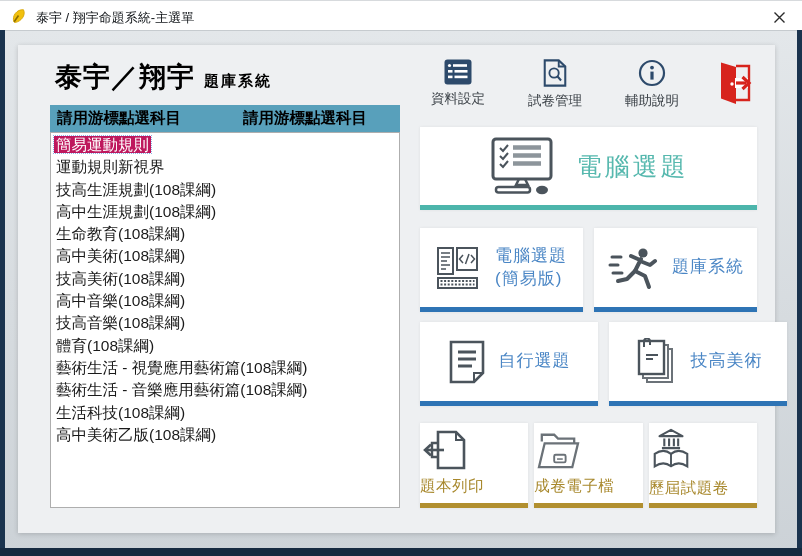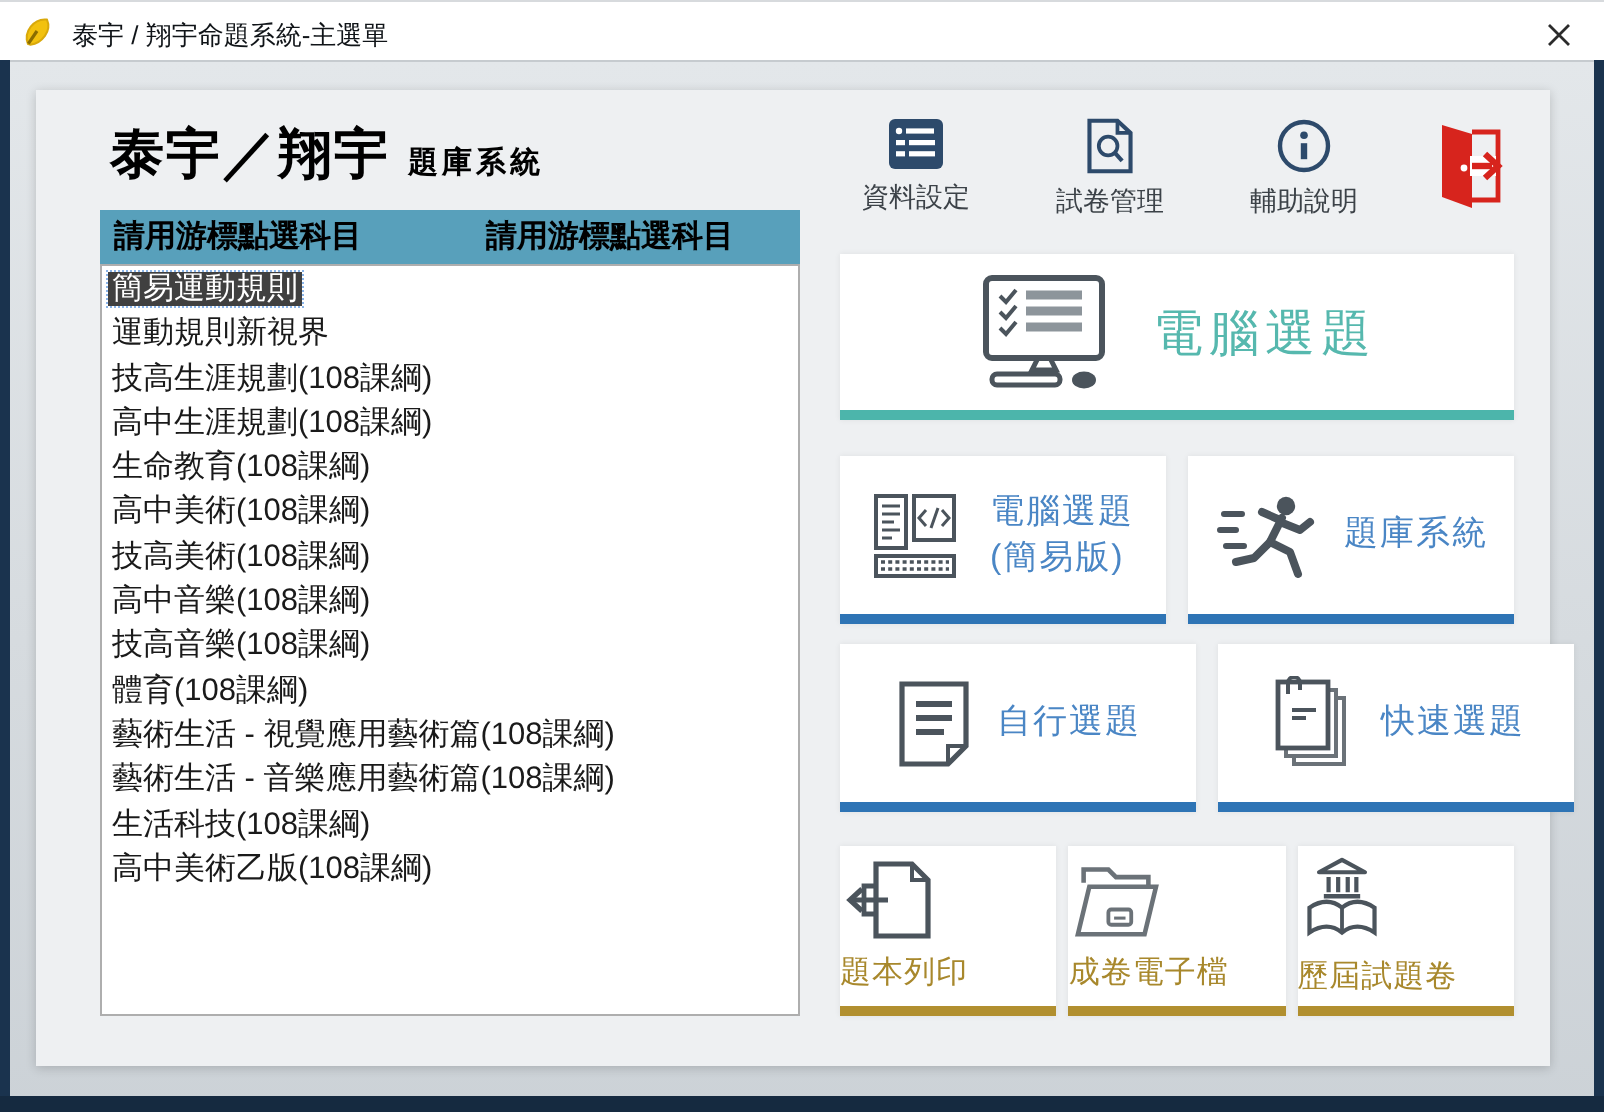--- a/index.html
+++ b/index.html
@@ -24,21 +24,21 @@
   .brand{position:absolute;left:37px;top:14px;color:#000000;white-space:nowrap;}
   .brand-name{font-size:27px;font-weight:600;letter-spacing:1px;}
   .brand-tag{font-size:15px;font-weight:600;margin-left:9px;letter-spacing:2px;}
   
   .list-header{position:absolute;left:32px;top:60px;width:350px;height:27px;background:#58a0bb;display:flex;align-items:center;color:#000000;font-weight:bold;font-size:15.5px;}
   .list-header .h1{margin-left:7px;}
   .list-header .h2{margin-left:62px;}
   .listbox{position:absolute;left:32px;top:87px;width:350px;height:376px;background:#fff;border:1px solid #aeaeae;padding:1px 0 0 3px;overflow:hidden;}
   .li{font-size:15.5px;line-height:22.3px;color:#1a1a1a;white-space:nowrap;cursor:default;}
   .li span{padding:0 2px;}
-  .li.selected span{background:#404040;color:#fff;outline:1px dotted #8ab4e8;}
+  .li.selected span{background:#be185d;color:#fff;outline:1px dotted #8ab4e8;}
   
   .toolbar{position:absolute;left:402px;top:14px;width:337px;height:54px;display:flex;justify-content:space-between;}
   .tool{width:76px;display:flex;flex-direction:column;align-items:center;cursor:pointer;}
   .tool .lbl{font-size:13.5px;color:#3c4248;margin-top:5px;white-space:nowrap;}
   .tool-exit{width:46px;display:flex;align-items:flex-start;justify-content:center;cursor:pointer;padding-top:2px;}
   .menu-btn{background:#fff;box-shadow:0 0 3px rgba(0,0,0,.07);cursor:pointer;}
   .btn-primary{position:absolute;left:402px;top:82px;width:337px;height:83px;border-bottom:5px solid #4cb5ab;display:flex;align-items:center;justify-content:center;gap:22px;}
   .btn-primary .lbl{font-size:25px;color:#56b8ae;letter-spacing:3px;font-weight:500;white-space:nowrap;}
   .row2{position:absolute;left:402px;top:183px;width:337px;display:flex;gap:11px;}
   .row3{position:absolute;left:402px;top:277px;width:367px;display:flex;gap:11px;}
@@ -186,21 +186,21 @@
         <span class="lbl">自行選題</span>
       </div>
       <div class="menu-btn btn-mid">
         <svg width="44" height="48" viewBox="0 0 44 48">
           <rect x="13" y="11" width="25" height="33" fill="#fff" stroke="#6b7278" stroke-width="2"></rect>
           <rect x="9" y="7" width="25" height="33" fill="#fff" stroke="#6b7278" stroke-width="2"></rect>
           <rect x="5" y="3" width="25" height="33" fill="#fff" stroke="#4b545c" stroke-width="2.4"></rect>
           <path d="M10 9 V3.5 a3 3 0 0 1 6 0 V7" fill="none" stroke="#4b545c" stroke-width="2"></path>
           <path d="M12 17 h12 M12 21 h7" stroke="#4b545c" stroke-width="2"></path>
         </svg>
-        <span class="lbl">快速選題</span>
+        <span class="lbl">技高美術</span>
       </div>
     </div>
 
     <div class="row4">
       <div class="menu-btn btn-small">
         <svg width="46" height="40" viewBox="0 0 46 40">
           <path d="M18 2 H36 L44 10 V38 H18 Z" fill="#fff" stroke="#4b545c" stroke-width="2.6"></path>
           <path d="M36 2 V10 H44" fill="none" stroke="#4b545c" stroke-width="2"></path>
           <path d="M18 13 h-6 v14 h6" fill="none" stroke="#4b545c" stroke-width="2.4"></path>
           <path d="M24 20 H6" stroke="#4b545c" stroke-width="2.6"></path>

